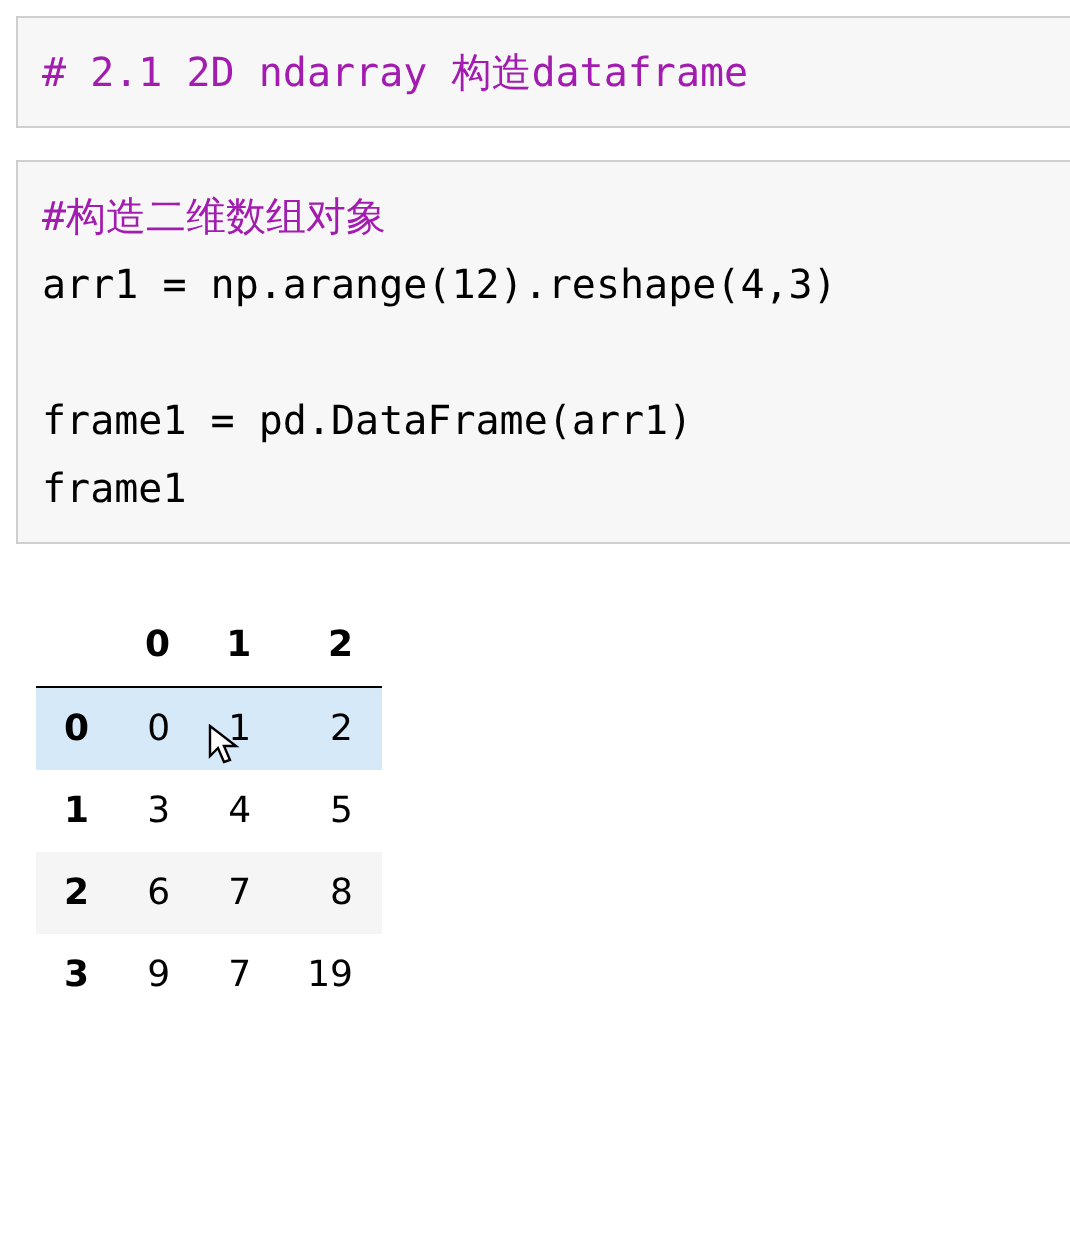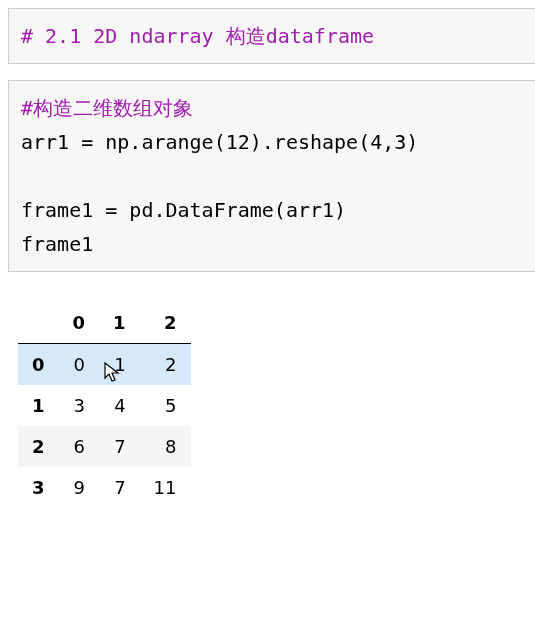--- a/index.html
+++ b/index.html
@@ -121,17 +121,17 @@
       <tr class="even">
         <th>2</th>
         <td>6</td>
         <td>7</td>
         <td>8</td>
       </tr>
       <tr>
         <th>3</th>
         <td>9</td>
         <td>7</td>
-        <td>11</td>
+        <td>19</td>
       </tr>
     </tbody>
   </table>
 </div>
 
 </body></html>

